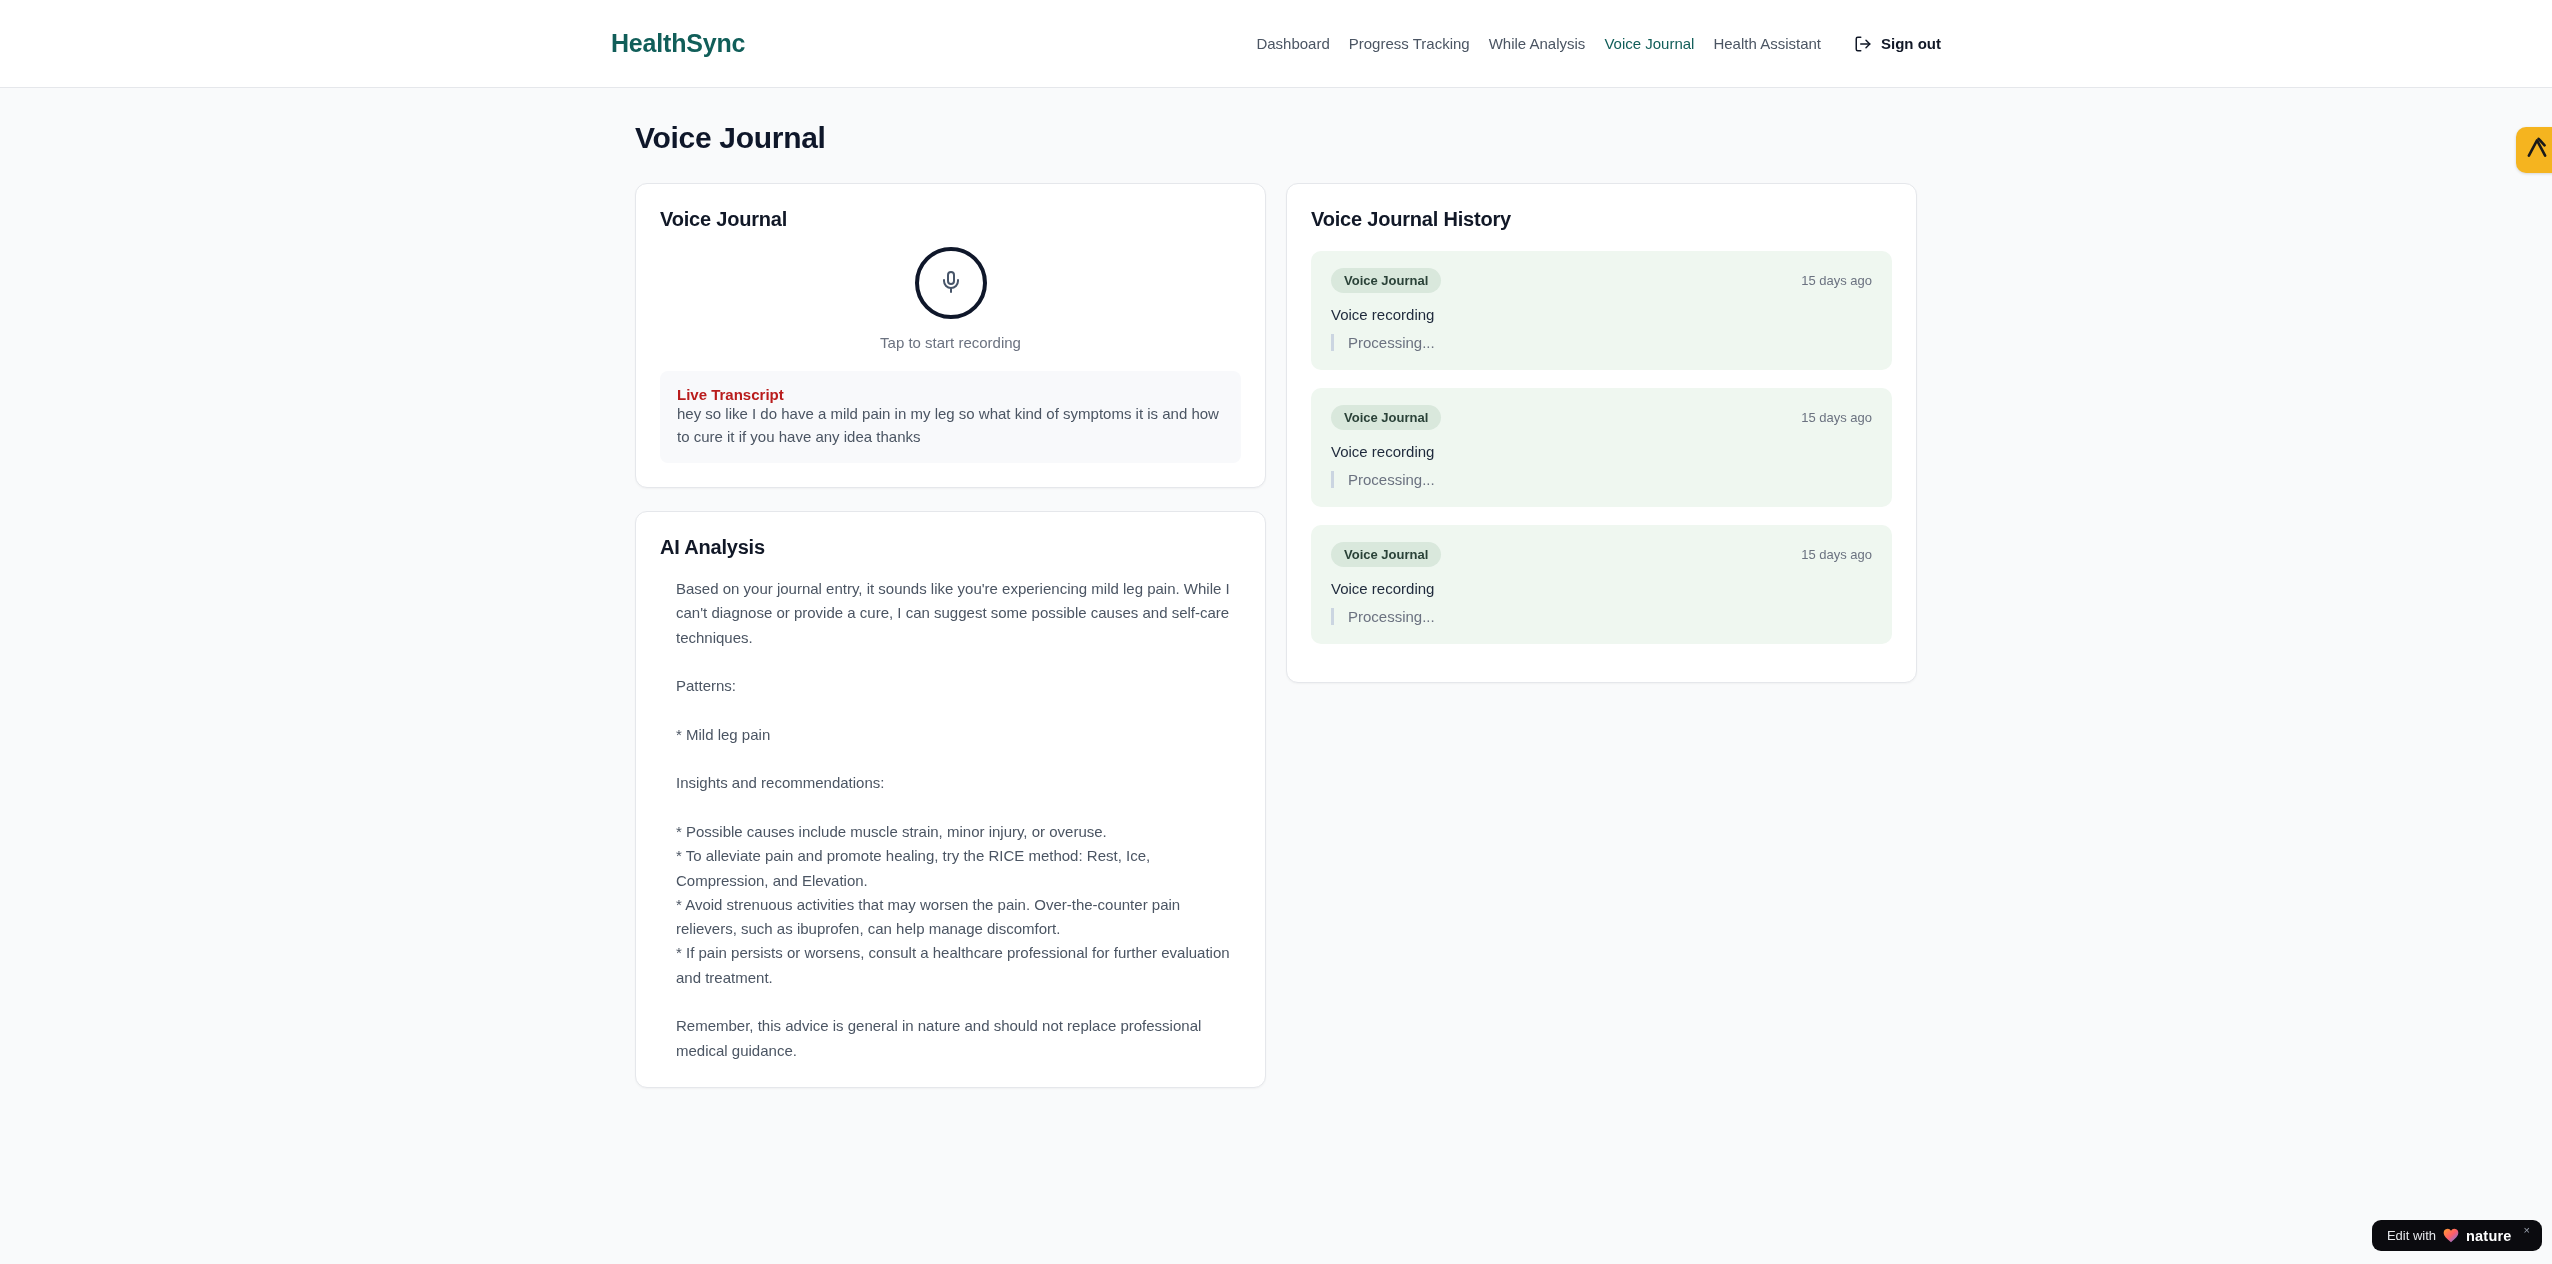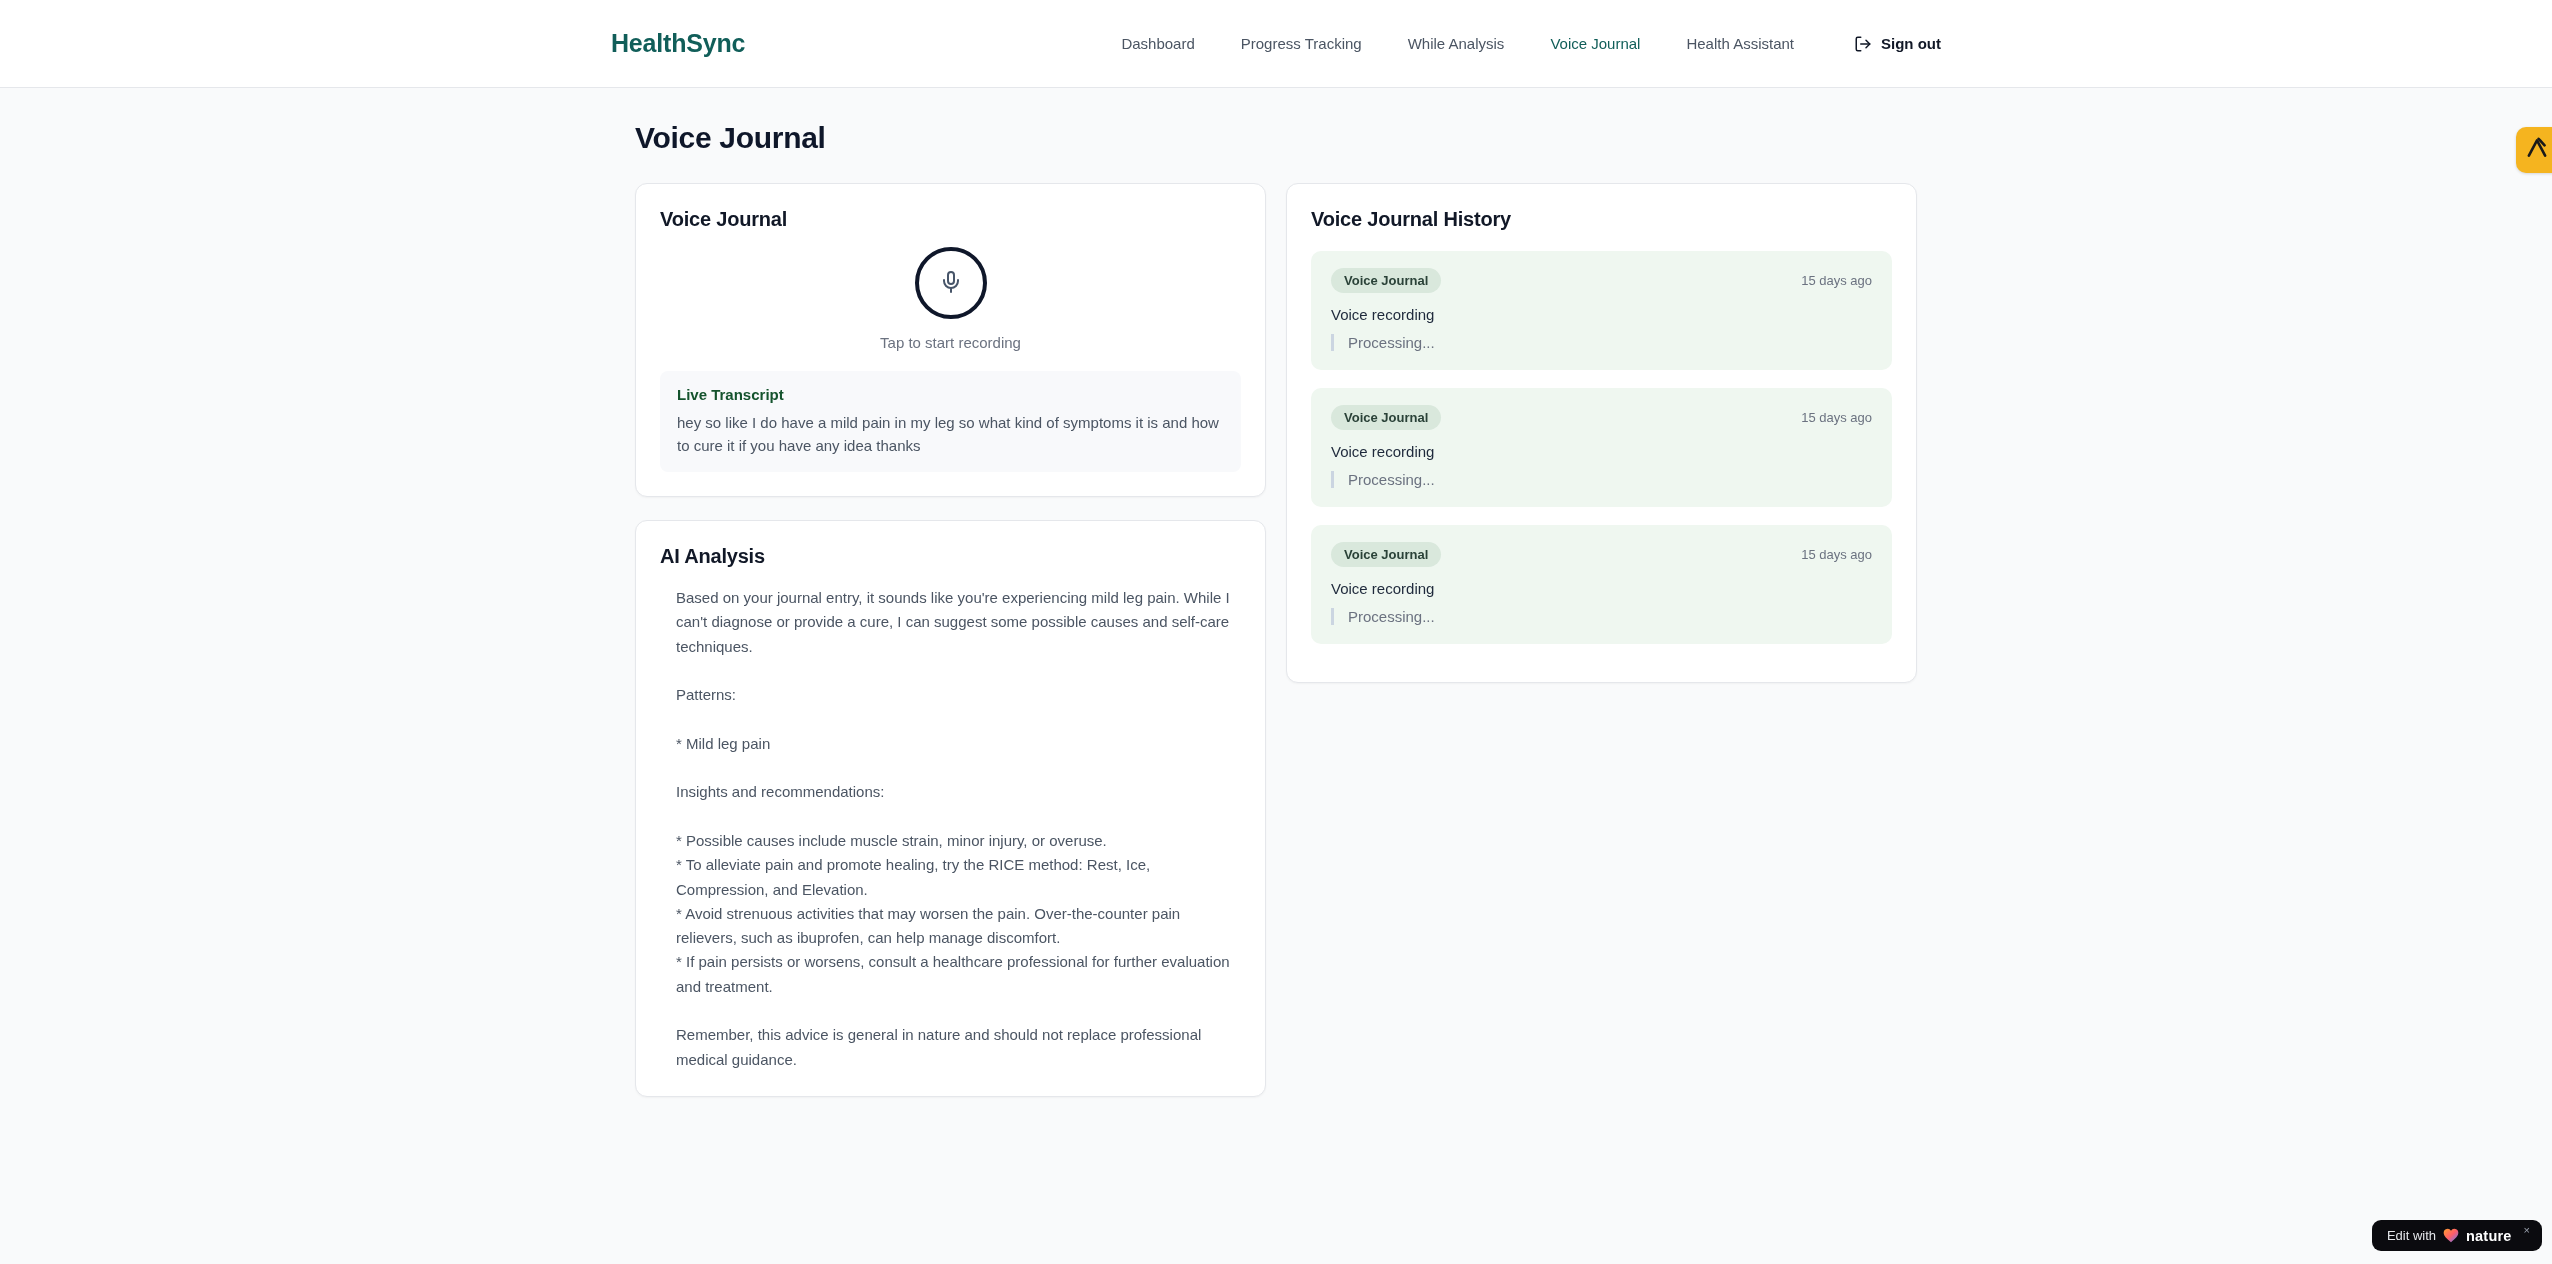--- a/index.html
+++ b/index.html
@@ -27,21 +27,21 @@
   .header{
     background:#ffffff;
     border-bottom:1px solid var(--border);
     height:88px;
   }
   .header-inner{
     width:1330px;margin:0 auto;height:100%;
     display:flex;align-items:center;justify-content:space-between;
   }
   .logo{font-size:25px;font-weight:700;color:var(--brand);letter-spacing:-0.2px;cursor:pointer;}
-  .nav{display:flex;align-items:center;gap:46px;}
+  .nav{display:flex;align-items:center;gap:19px;}
   .nav a{
     text-decoration:none;color:#4b5563;font-size:15px;font-weight:500;cursor:pointer;
   }
   .nav a.active{color:var(--brand);}
   .signout{
     display:flex;gap:9px;margin-left:14px;
     color:#111827;font-size:15px;font-weight:600;cursor:pointer;background:none;border:none;
     font-family:inherit;
   }
   .signout svg{display:block;}
@@ -60,21 +60,21 @@
   .mic-wrap{display:flex;flex-direction:column;align-items:center;padding-top:16px;}
   .mic-btn{
     width:72px;height:72px;border-radius:50%;
     border:4px solid #0f172a;background:#ffffff;
     display:flex;align-items:center;justify-content:center;cursor:pointer;
   }
   .tap-hint{margin-top:15px;font-size:15px;color:var(--muted);}
   .transcript{
     margin-top:20px;background:#f8f9fb;border-radius:8px;padding:15px 17px;
   }
-  .transcript-title{font-size:15px;font-weight:700;color:#14532d;margin-bottom:9px;}
+  .transcript-title{font-size:15px;font-weight:700;color:#b91c1c;}
   .transcript-text{font-size:15px;color:var(--text);line-height:1.5;}
   
   .analysis-body{
     margin-top:18px;font-size:15px;color:var(--text);line-height:1.62;
     white-space:pre-line;
     margin-left:16px;
   }
   
   .history-card{min-height:500px;}
   .history-list{display:flex;flex-direction:column;gap:18px;margin-top:20px;}

